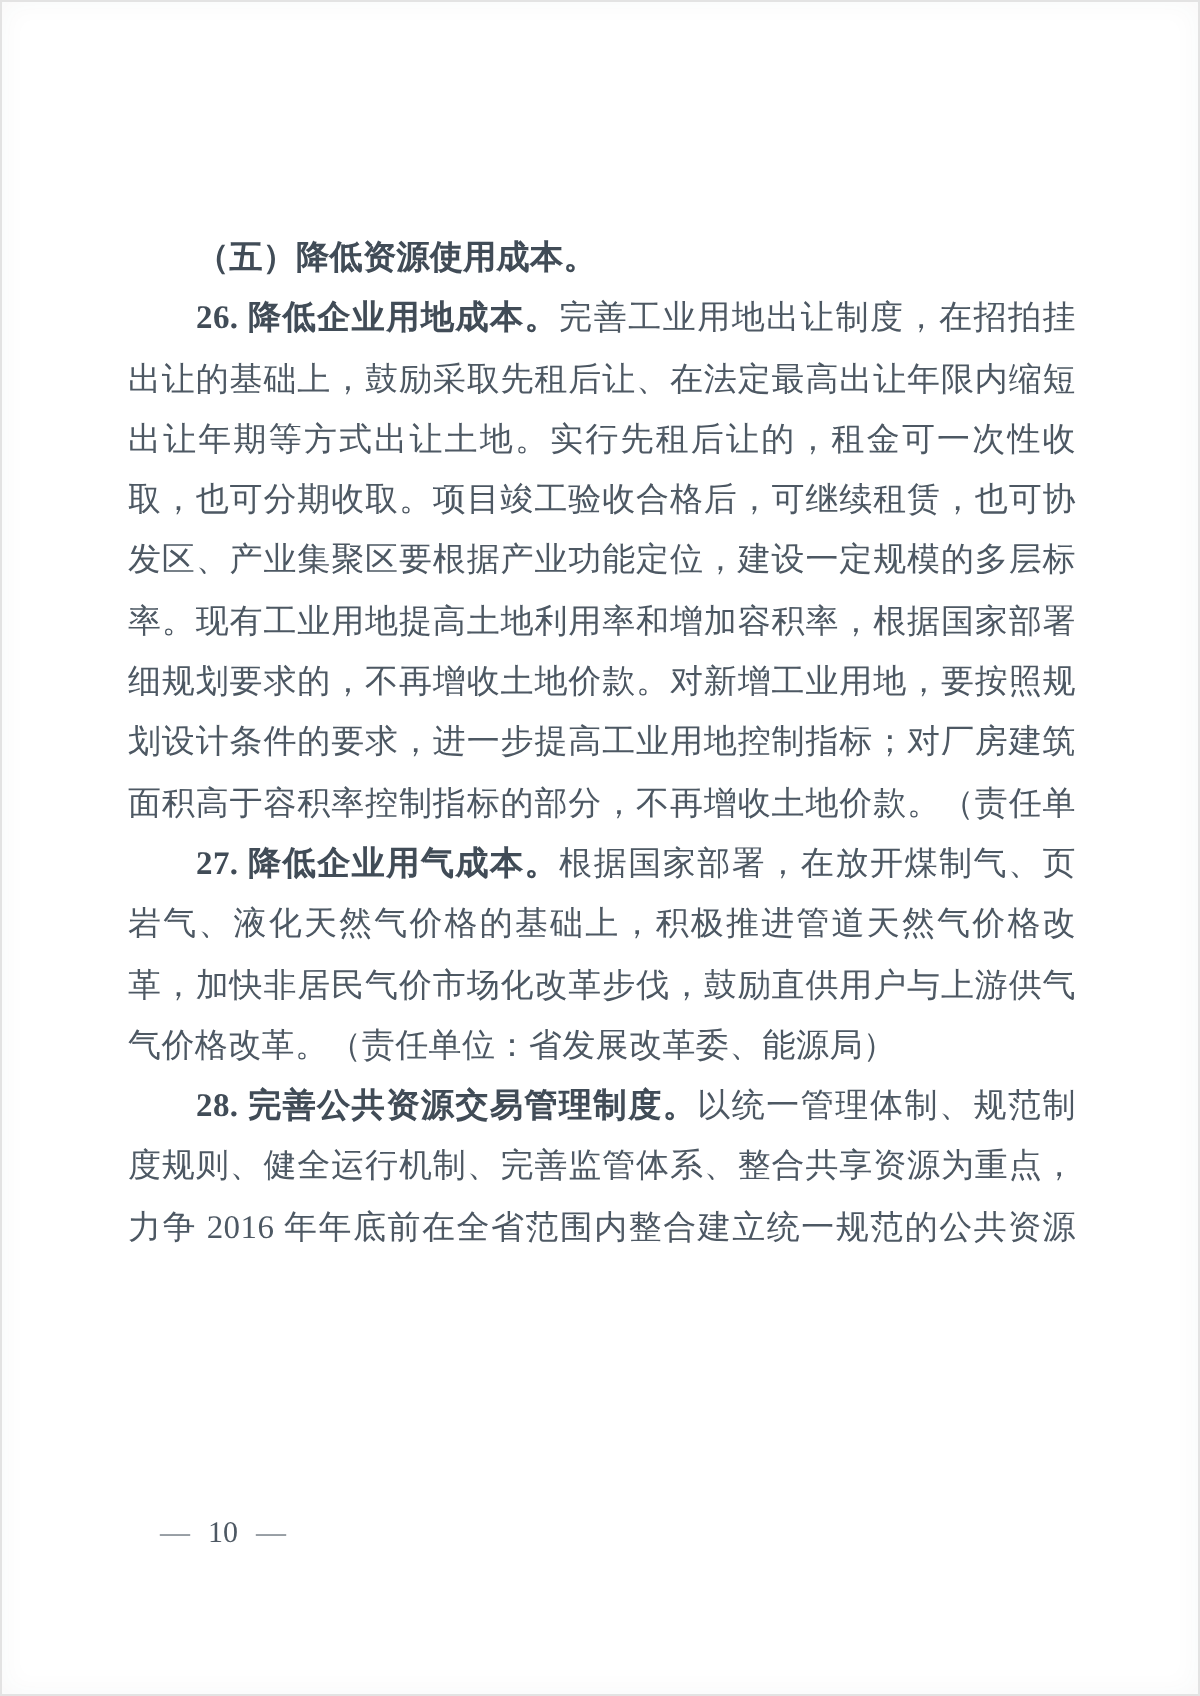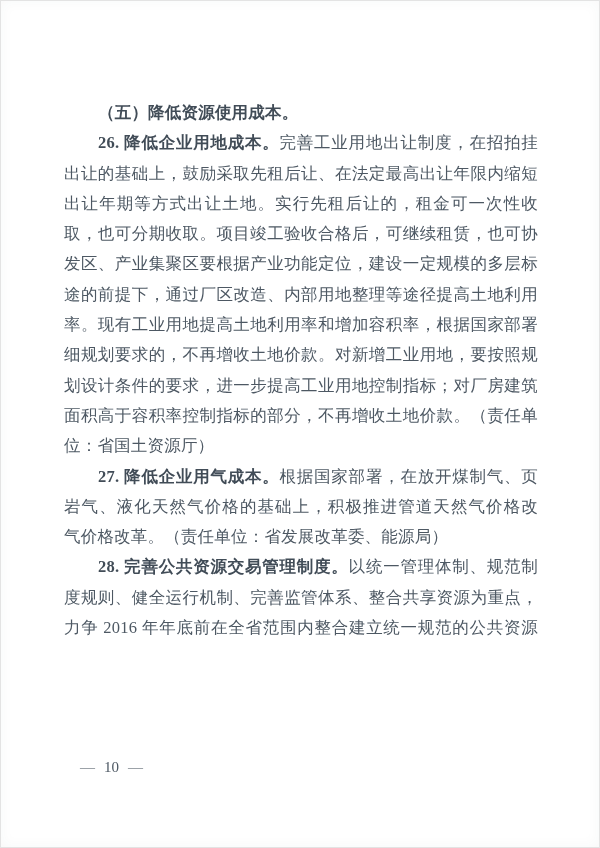--- a/index.html
+++ b/index.html
@@ -38,20 +38,21 @@
   .line.indent {
     text-indent: 34px;
   }
   .line .bold {
     font-weight: bold;
     color: var(--bold_text, #414c57);
   }
   .line.heading {
     font-weight: bold;
     color: var(--bold_text, #414c57);
+    margin-top: 16px;
   }
   .footer {
     position: absolute;
     left: 79px;
     top: 756px;
     height: 20px;
     display: flex;
     align-items: center;
     gap: 9px;
     font-size: 15px;
@@ -67,28 +68,27 @@
 
 <div class="page">
 
   <div class="textblock">
       <div class="line indent heading"><span class="bold">（五）降低资源使用成本。</span></div>
       <div class="line indent justify"><span class="bold">26. 降低企业用地成本。</span><span>完善工业用地出让制度，在招拍挂</span></div>
       <div class="line justify"><span>出让的基础上，鼓励采取先租后让、在法定最高出让年限内缩短</span></div>
       <div class="line justify"><span>出让年期等方式出让土地。实行先租后让的，租金可一次性收</span></div>
       <div class="line justify"><span>取，也可分期收取。项目竣工验收合格后，可继续租赁，也可协</span></div>
       <div class="line justify"><span>发区、产业集聚区要根据产业功能定位，建设一定规模的多层标</span></div>
-      <div class="line justify"><span>途的前提下，通过厂区改造、内部用地整理等途径提高土地利用</span></div>
       <div class="line justify"><span>率。现有工业用地提高土地利用率和增加容积率，根据国家部署</span></div>
       <div class="line justify"><span>细规划要求的，不再增收土地价款。对新增工业用地，要按照规</span></div>
       <div class="line justify"><span>划设计条件的要求，进一步提高工业用地控制指标；对厂房建筑</span></div>
       <div class="line justify"><span>面积高于容积率控制指标的部分，不再增收土地价款。（责任单</span></div>
-      <div class="line"><span>位：省国土资源厅）</span></div>
       <div class="line indent justify"><span class="bold">27. 降低企业用气成本。</span><span>根据国家部署，在放开煤制气、页</span></div>
       <div class="line justify"><span>岩气、液化天然气价格的基础上，积极推进管道天然气价格改</span></div>
+      <div class="line justify"><span>革，加快非居民气价市场化改革步伐，鼓励直供用户与上游供气</span></div>
       <div class="line"><span>气价格改革。（责任单位：省发展改革委、能源局）</span></div>
       <div class="line indent justify"><span class="bold">28. 完善公共资源交易管理制度。</span><span>以统一管理体制、规范制</span></div>
       <div class="line justify"><span>度规则、健全运行机制、完善监管体系、整合共享资源为重点，</span></div>
       <div class="line justify"><span>力争 2016 年年底前在全省范围内整合建立统一规范的公共资源</span></div>
     </div>
 
   <div class="footer">
     <span class="dash">—</span>
     <span class="num">10</span>
     <span class="dash">—</span>

